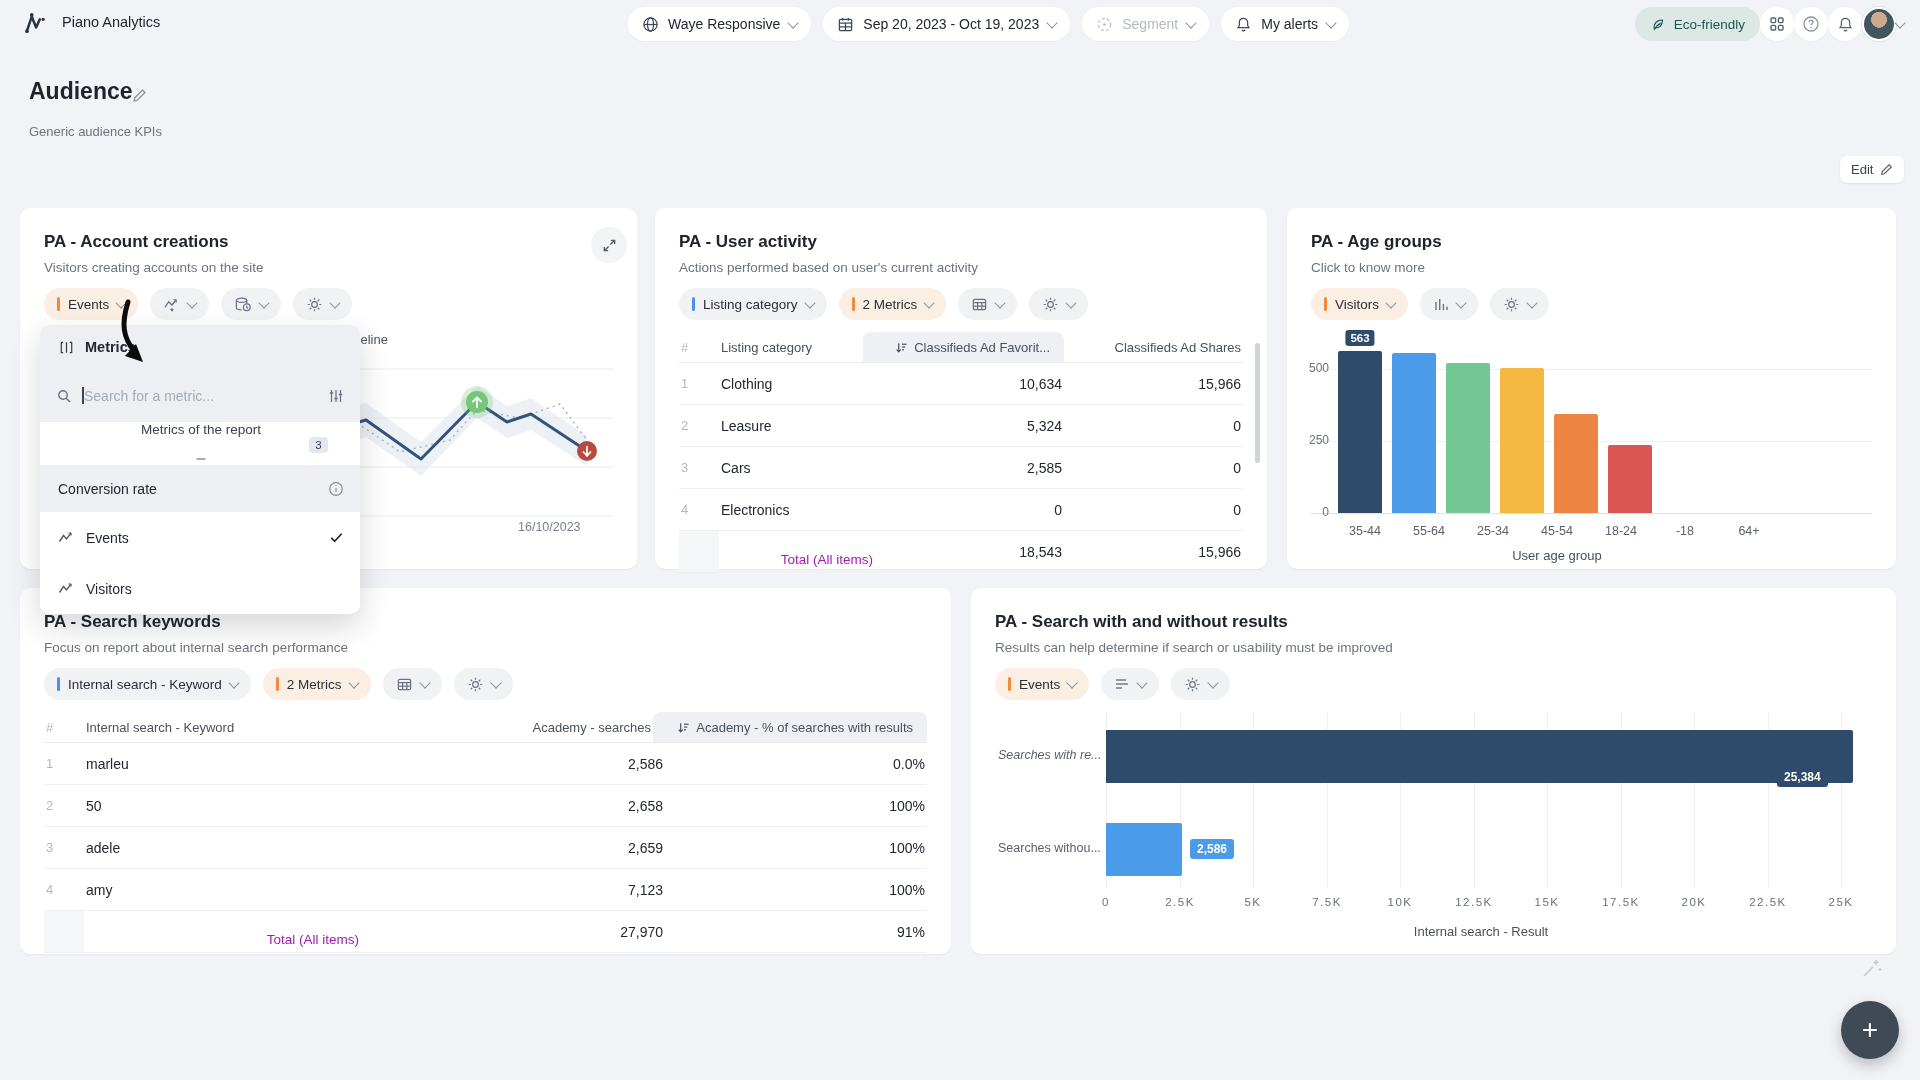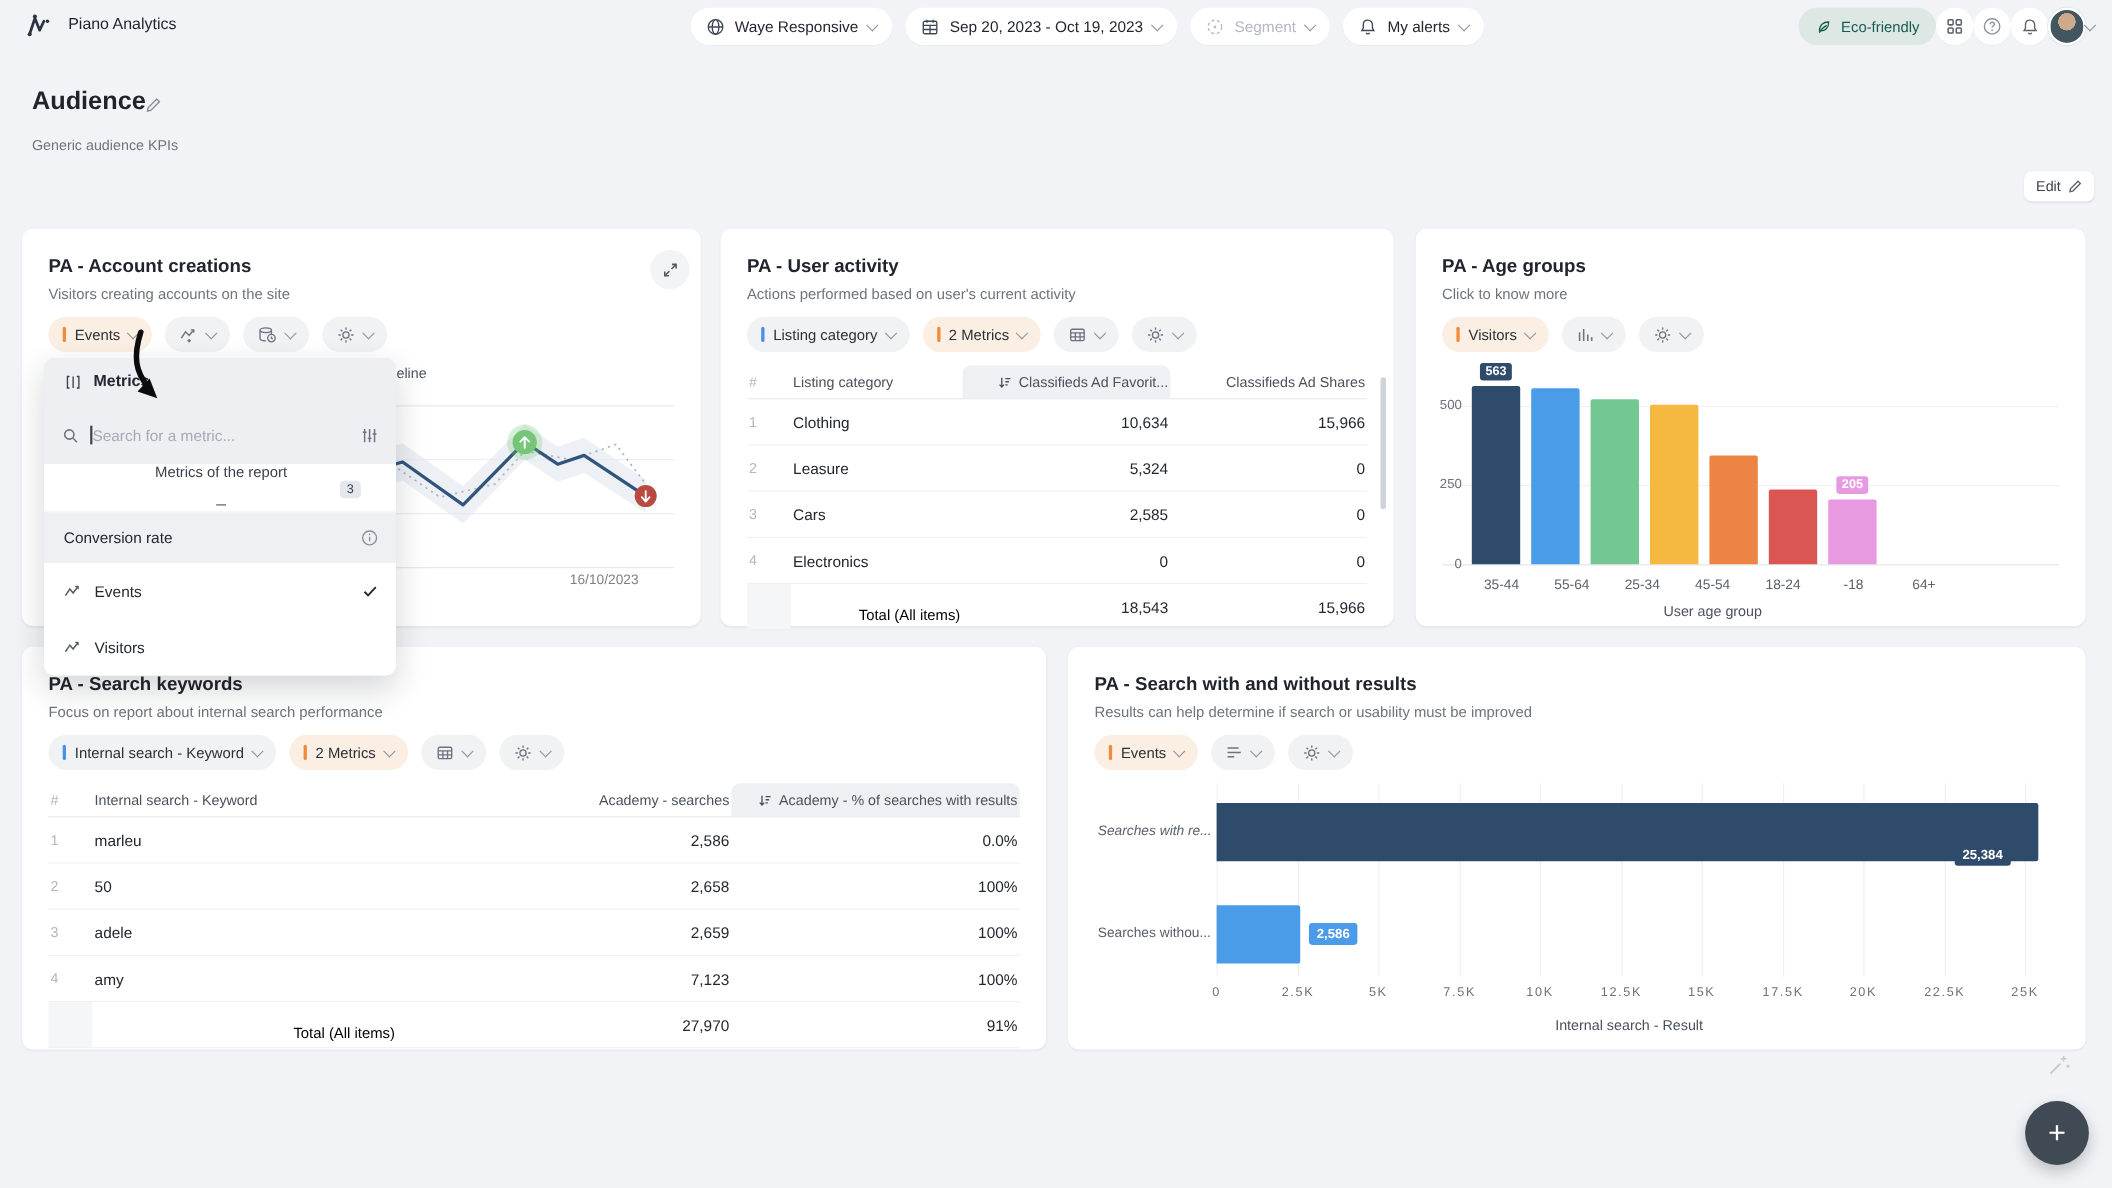--- a/index.html
+++ b/index.html
@@ -50,22 +50,22 @@
 
   
   .tbl{position:absolute;left:24px;right:24px;top:124px;font-size:14px;}
   .trow{display:flex;align-items:center;height:41px;border-bottom:1px solid #eef0f2;}
   .trow.thead{height:30px;border-bottom:1px solid #e7e9ec;font-size:13px;color:#4a515c;}
   .c{padding:0 2px;}
   .c.num{width:36px;color:#b3b8bf;font-size:13px;}
   .c.dim{flex:1;}
   .c.val{text-align:right;}
   .sorted-head{background:#eef0f3;border-radius:8px 8px 0 0;height:100%;display:flex;
-        align-items:center;justify-content:flex-end;gap:6px;padding-right:2px;}
-  .total .c.dim{text-align:right;color:#000000;font-size:13.5px;margin-top:16px;}
+        align-items:center;justify-content:flex-end;gap:6px;padding-right:14px;}
+  .total .c.dim{text-align:right;color:#a21caf;font-size:13.5px;margin-top:16px;}
   .total .c.num{align-self:stretch;background:#f5f6f8;}
   .scrollbar{position:absolute;width:5px;border-radius:3px;background:#cfd4d9;}
 
   
   .legend{position:absolute;left:318px;top:124px;font-size:13px;color:#4b5563;}
   .xdate{position:absolute;left:498px;top:312px;font-size:12.5px;color:#7c828a;}
 
   
   .dropdown{position:absolute;left:40px;top:325px;width:320px;border-radius:10px;overflow:hidden;
        background:#fff;box-shadow:0 12px 30px rgba(23,28,38,.18);z-index:50;}
@@ -489,24 +489,20 @@
           <div class="age-bar" style="height: 150px; background: rgb(114, 199, 146);"></div>
         </div>
         <div class="age-col">
           <div class="age-bar" style="height: 145px; background: rgb(245, 185, 66);"></div>
         </div>
         <div class="age-col">
           <div class="age-bar" style="height: 99px; background: rgb(238, 132, 68);"></div>
         </div>
         <div class="age-col">
           <div class="age-bar" style="height: 68px; background: rgb(217, 86, 83);"></div>
-        </div>
-        <div class="age-col">
-          <div class="age-bar" style="height: 59px; background: rgb(231, 154, 224);"></div>
-          <div class="age-chip" style="background: rgb(231, 154, 224); bottom: 64px;">205</div>
         </div>
       </div>
     </div>
 
   <div class="card" style="left:20px;top:588px;width:931px;height:366px;">
     <div class="ctitle">PA - Search keywords</div>
     <div class="csub">Focus on report about internal search performance</div>
     <div class="pills">
       <div class="pill">
         <span class="pbar" style="background: rgb(74, 143, 232);"></span>

